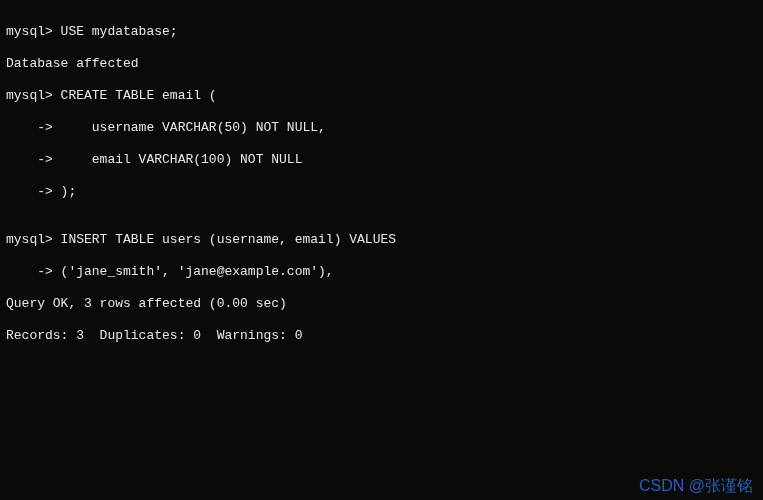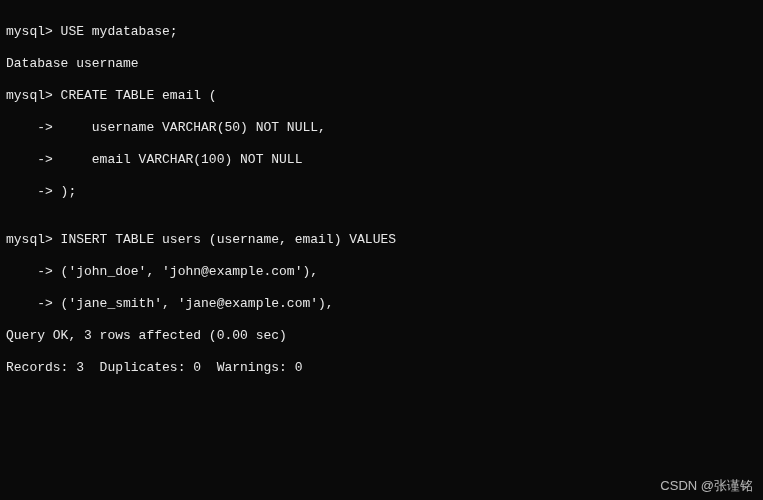--- a/index.html
+++ b/index.html
@@ -19,39 +19,38 @@
     white-space: pre;
     position: relative;
     height: 100%;
     box-sizing: border-box;
   }
   .line { white-space: pre; }
   .watermark {
     position: absolute;
     right: 10px;
     bottom: 6px;
-    color: #ffffff;
-    font-size: 13px;
+    color: #3b82f6;
+    font-size: 16px;
     font-family: sans-serif;
     opacity: 0.7;
   }
 </style>
 </head>
 <body>
 
 <div class="terminal">
 <div class="line"><span>mysql&gt; </span><span>USE mydatabase;</span></div>
-<div class="line"><span>Database username</span></div>
+<div class="line"><span>Database affected</span></div>
 <div class="line"><span>mysql&gt; </span><span>CREATE TABLE email (</span></div>
 <div class="line"><span>    -&gt; </span><span>    username VARCHAR(50) NOT NULL,</span></div>
 <div class="line"><span>    -&gt; </span><span>    email VARCHAR(100) NOT NULL</span></div>
 <div class="line"><span>    -&gt; </span><span>);</span></div>
 <div class="line"><span></span></div>
 <div class="line"><span>mysql&gt; </span><span>INSERT TABLE users (username, email) VALUES</span></div>
-<div class="line"><span>    -&gt; </span><span>('john_doe', 'john@example.com'),</span></div>
 <div class="line"><span>    -&gt; </span><span>('jane_smith', 'jane@example.com'),</span></div>
 <div class="line"><span>Query OK, 3 rows affected (0.00 sec)</span></div>
 <div class="line"><span>Records: 3  Duplicates: 0  Warnings: 0</span></div>
 <div class="line"><span></span></div>
 
 
 
 
 
 

